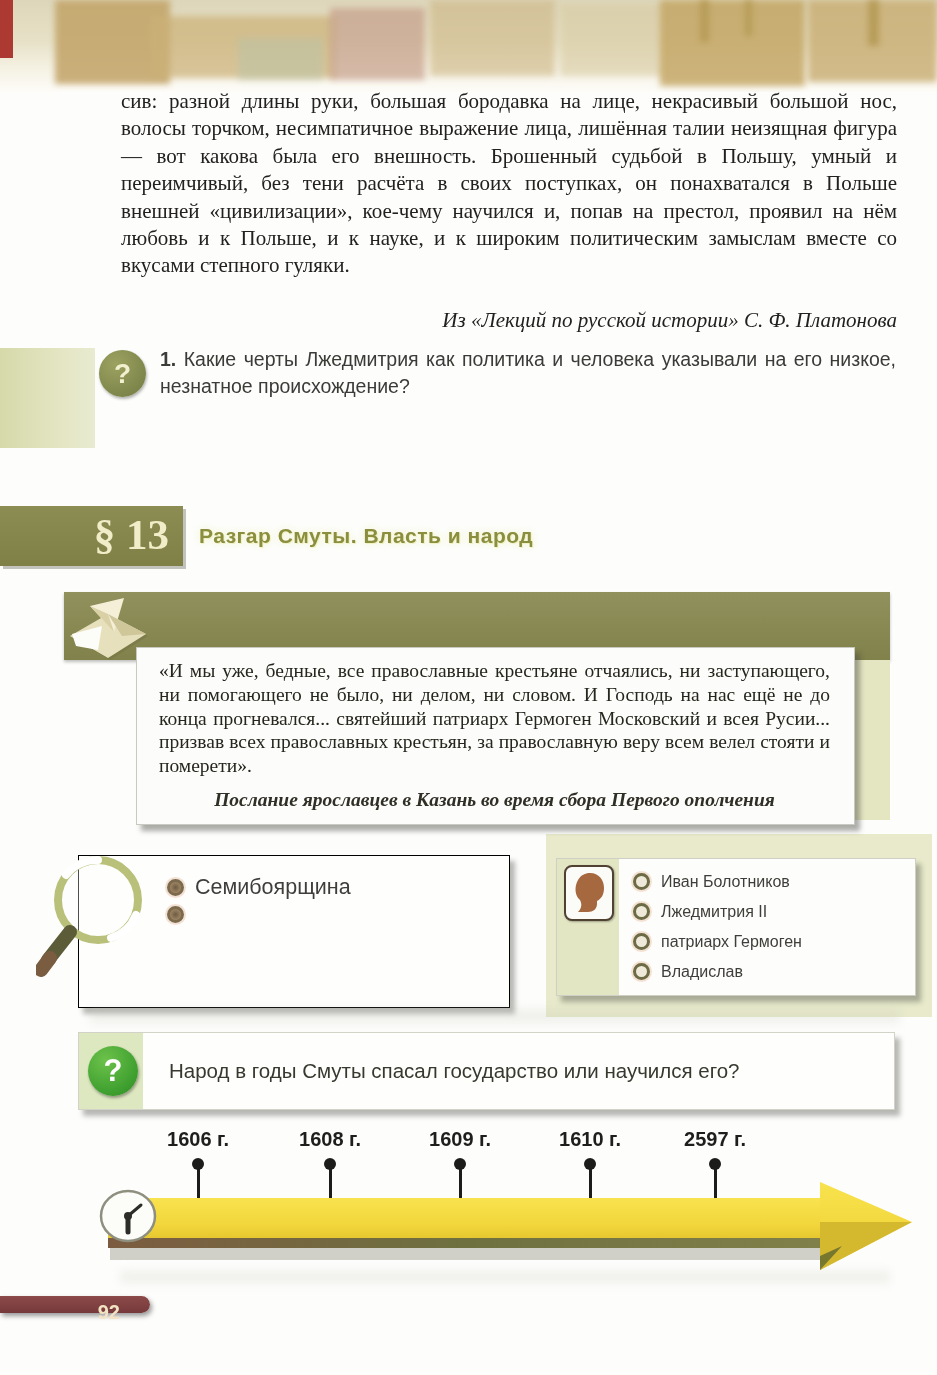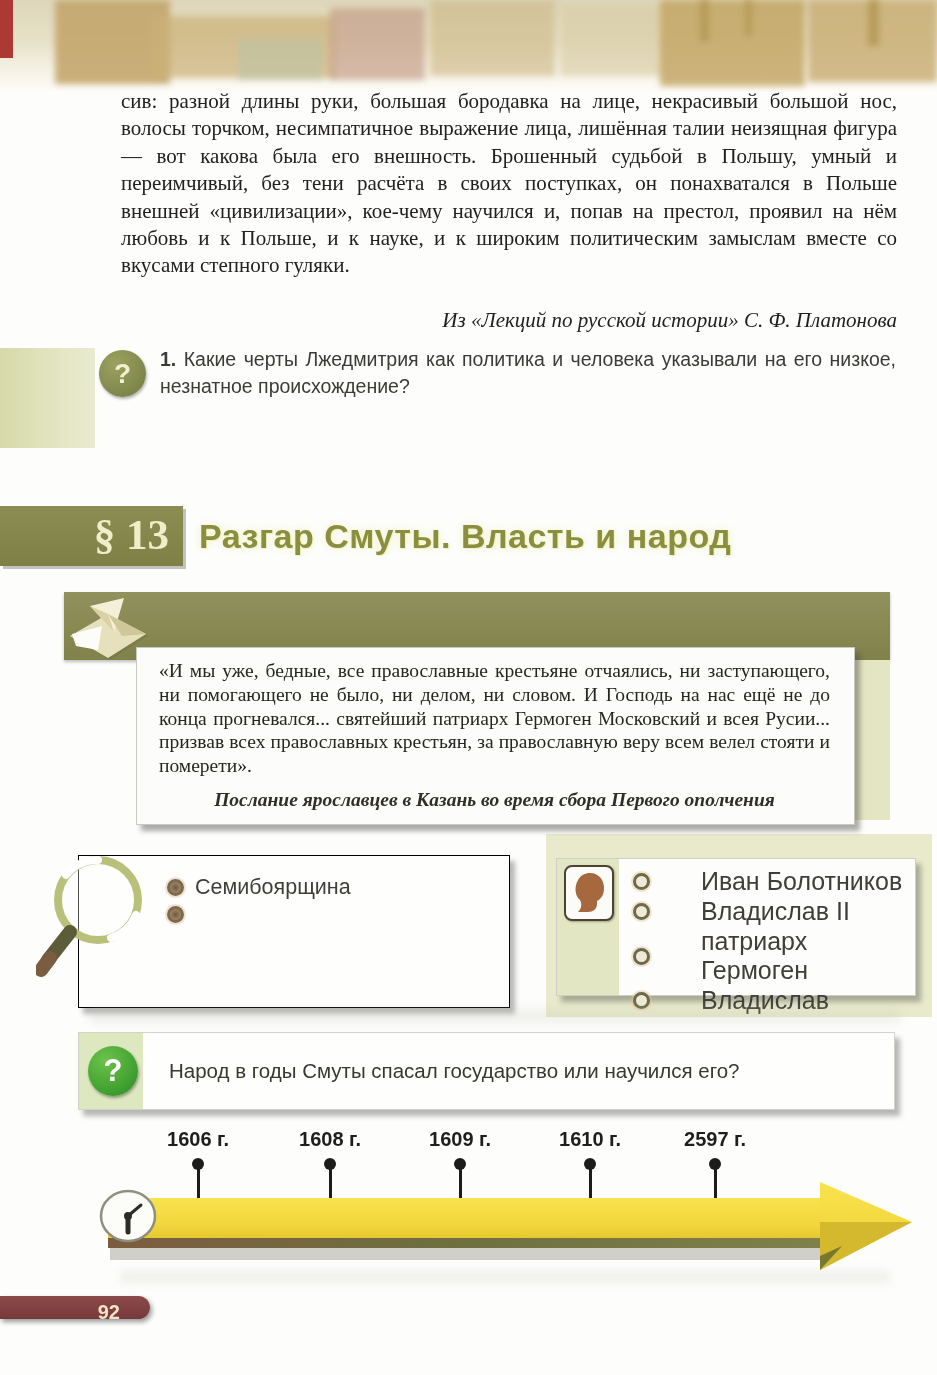--- a/index.html
+++ b/index.html
@@ -30,21 +30,21 @@
     color:#3b3b37;text-align:justify;}
   .q-list p{margin:0 0 1px 0;}
   .q-num{font-weight:bold;}
   
   .section-box{position:absolute;left:0;top:506px;width:183px;height:60px;
     background:linear-gradient(180deg,#8b8d53,#7e8046);
     box-shadow:3px 3px 0 rgba(125,125,112,.45);
     color:#f1edc8;font-size:43px;font-weight:bold;
     text-align:right;line-height:58px;padding-right:14px;box-sizing:border-box;}
   .section-title{position:absolute;left:199px;top:506px;height:60px;line-height:60px;
-    font-family:"Liberation Sans",sans-serif;font-weight:bold;font-size:34px;
+    font-family:"Liberation Sans",sans-serif;font-weight:bold;font-size:21px;
     color:#8b8d3f;letter-spacing:.5px;
     text-shadow:0 0 8px rgba(238,242,190,.95),1px 1px 0 rgba(238,242,190,.9);}
   
   .quote-band{position:absolute;left:64px;top:592px;width:826px;height:68px;
     background:linear-gradient(180deg,#91915d,#81814b);box-shadow:0 2px 3px rgba(0,0,0,.25);}
   .quote-side{position:absolute;left:838px;top:660px;width:52px;height:160px;background:#e4e6c2;}
   .paper-icon{position:absolute;left:62px;top:596px;width:92px;height:72px;z-index:5;}
   .quote-card{position:absolute;left:136px;top:647px;width:719px;box-sizing:border-box;
     background:#fcfcfa;border:1px solid #c9c9c1;z-index:4;
     box-shadow:5px 6px 5px rgba(70,70,64,.45);
@@ -65,21 +65,21 @@
   .b-dot.ring{border-color:#6b6b45;background:#efe9da;}
   .magnifier{position:absolute;left:36px;top:850px;width:130px;height:132px;z-index:6;}
   .persons-bg{position:absolute;left:546px;top:834px;width:386px;height:183px;background:#e8eacb;}
   .persons-card{position:absolute;left:556px;top:858px;width:358px;height:136px;display:flex;
     background:#fdfdfb;border:1px solid #cfcfc6;box-shadow:5px 6px 5px rgba(78,78,70,.4);}
   .persons-left{width:62px;flex:none;background:#e3e6c2;position:relative;}
   .person-icon{position:absolute;left:7px;top:6px;width:46px;height:52px;border-radius:8px;
     background:#fbfbf7;border:2px solid #4f4233;box-shadow:1px 1px 2px rgba(0,0,0,.3);
     display:flex;align-items:center;justify-content:center;}
   .persons-card ul{padding:8px 0 0 14px;}
-  .persons-card .b-item{font-size:25px;line-height:29px;margin-bottom:1px;gap:40px;}
+  .persons-card .b-item{font-size:16px;line-height:29px;margin-bottom:1px;}
   
   .mq-card{position:absolute;left:78px;top:1032px;width:817px;height:78px;display:flex;align-items:center;
     background:#fefefd;border:1px solid #d2d2c8;box-shadow:5px 6px 5px rgba(78,78,70,.4);box-sizing:border-box;}
   .mq-strip{width:64px;height:100%;flex:none;background:#dde7c0;position:relative;}
   .mq-circle{position:absolute;left:9px;top:13px;width:50px;height:50px;border-radius:50%;
     background:radial-gradient(circle at 35% 28%,#6cc24a,#3d9e2e 70%,#2e8424);
     color:#ffffff;font-family:"Liberation Sans",sans-serif;font-weight:bold;font-size:31px;
     display:flex;align-items:center;justify-content:center;box-shadow:1px 2px 3px rgba(0,0,0,.35);}
   .mq-text{padding-left:26px;padding-right:10px;font-family:"Liberation Sans",sans-serif;
     font-size:20.5px;color:#38382f;}
@@ -87,21 +87,21 @@
   .timeline{position:absolute;left:0;top:1118px;width:937px;height:170px;}
   .tl-year{position:absolute;top:10px;width:110px;text-align:center;
     font-family:"Liberation Sans",sans-serif;font-weight:bold;font-size:20px;color:#1e1e1c;}
   .tl-pin-dot{position:absolute;top:40px;width:12px;height:12px;border-radius:50%;background:#1c1c1a;}
   .tl-pin-stem{position:absolute;top:50px;width:2.5px;height:38px;background:#1c1c1a;}
   .tl-arrow{position:absolute;left:80px;top:60px;width:845px;height:100px;}
   .tl-clock{position:absolute;left:96px;top:70px;width:64px;height:60px;z-index:3;}
   
   .smudge{position:absolute;background:#c6c6b8;opacity:.22;filter:blur(4px);}
   
-  .page-badge{position:absolute;left:0;top:1296px;width:150px;height:23px;box-sizing:border-box;
+  .page-badge{position:absolute;left:0;top:1296px;width:150px;height:17px;box-sizing:border-box;
     background:linear-gradient(180deg,#8c4a49,#76393b);border-radius:0 16px 16px 0;
     box-shadow:2px 3px 5px rgba(0,0,0,.4);color:#f3e3c3;
     font-family:"Liberation Sans",sans-serif;font-weight:bold;font-size:20px;
     line-height:33px;text-align:right;padding-right:30px;}
 </style>
 </head>
 <body>
 
 <div class="page">
 
@@ -181,21 +181,21 @@
         </svg>
       </div>
     </div>
     <ul>
       <li class="b-item">
           <span class="b-dot ring"></span>
           <span>Иван Болотников</span>
         </li>
       <li class="b-item">
           <span class="b-dot ring"></span>
-          <span>Владислав II</span>
+          <span>Лжедмитрия II</span>
         </li>
       <li class="b-item">
           <span class="b-dot ring"></span>
           <span>патриарх Гермоген</span>
         </li>
       <li class="b-item">
           <span class="b-dot ring"></span>
           <span>Владислав</span>
         </li>
     </ul>

